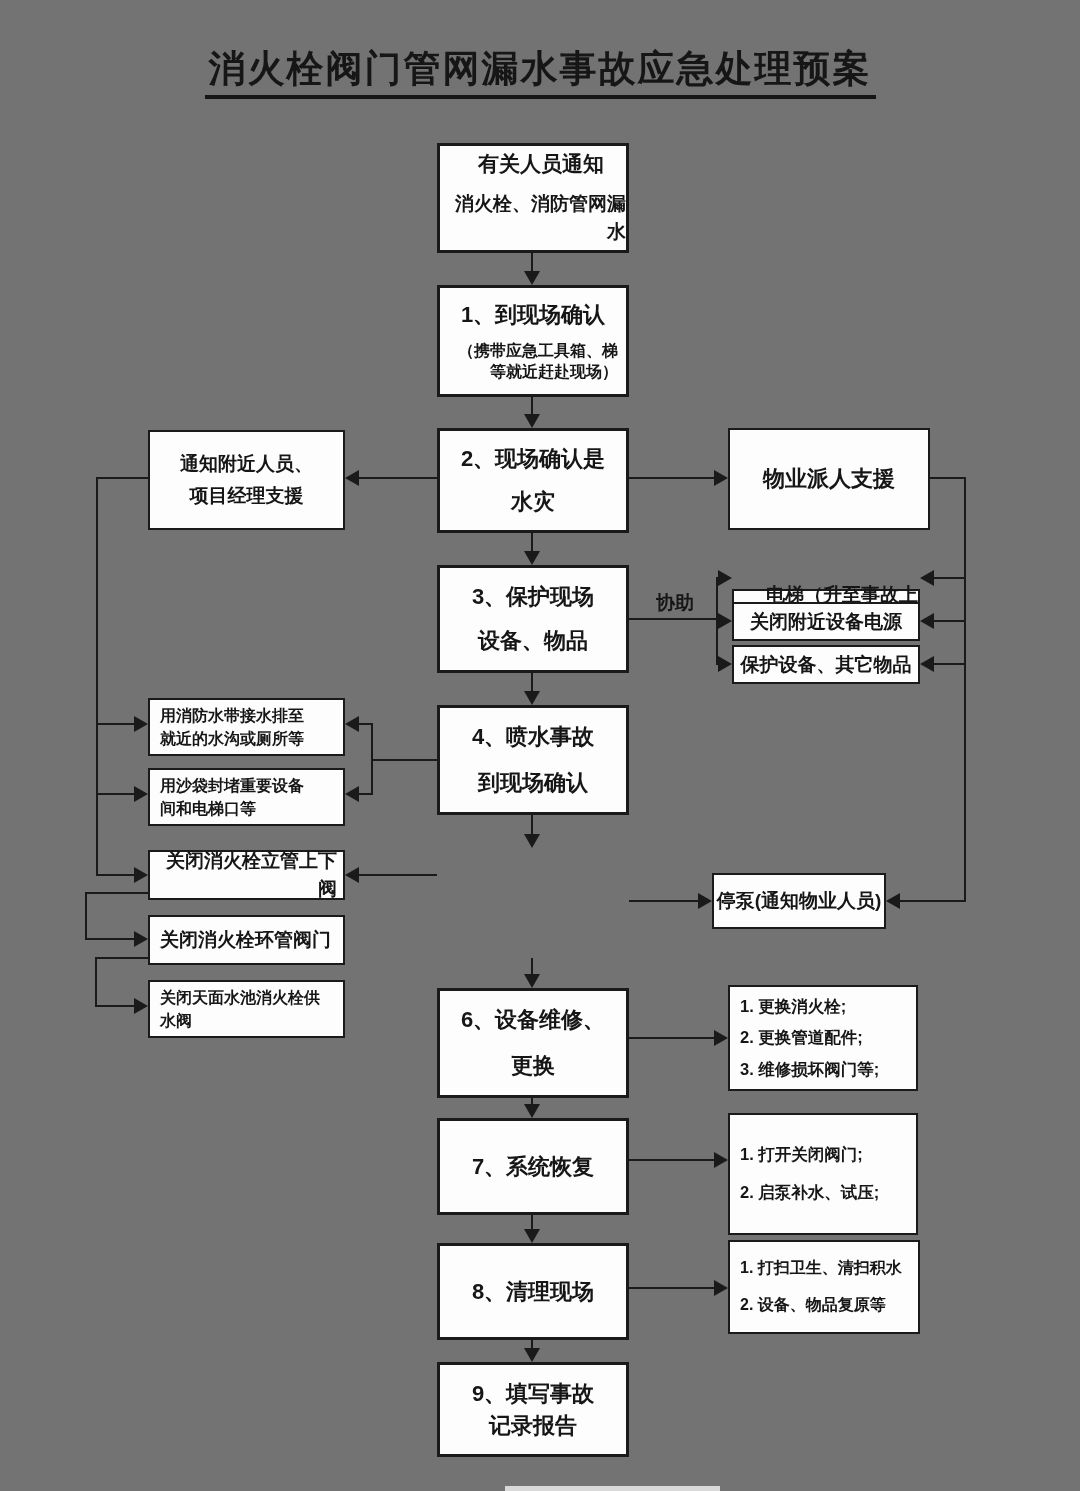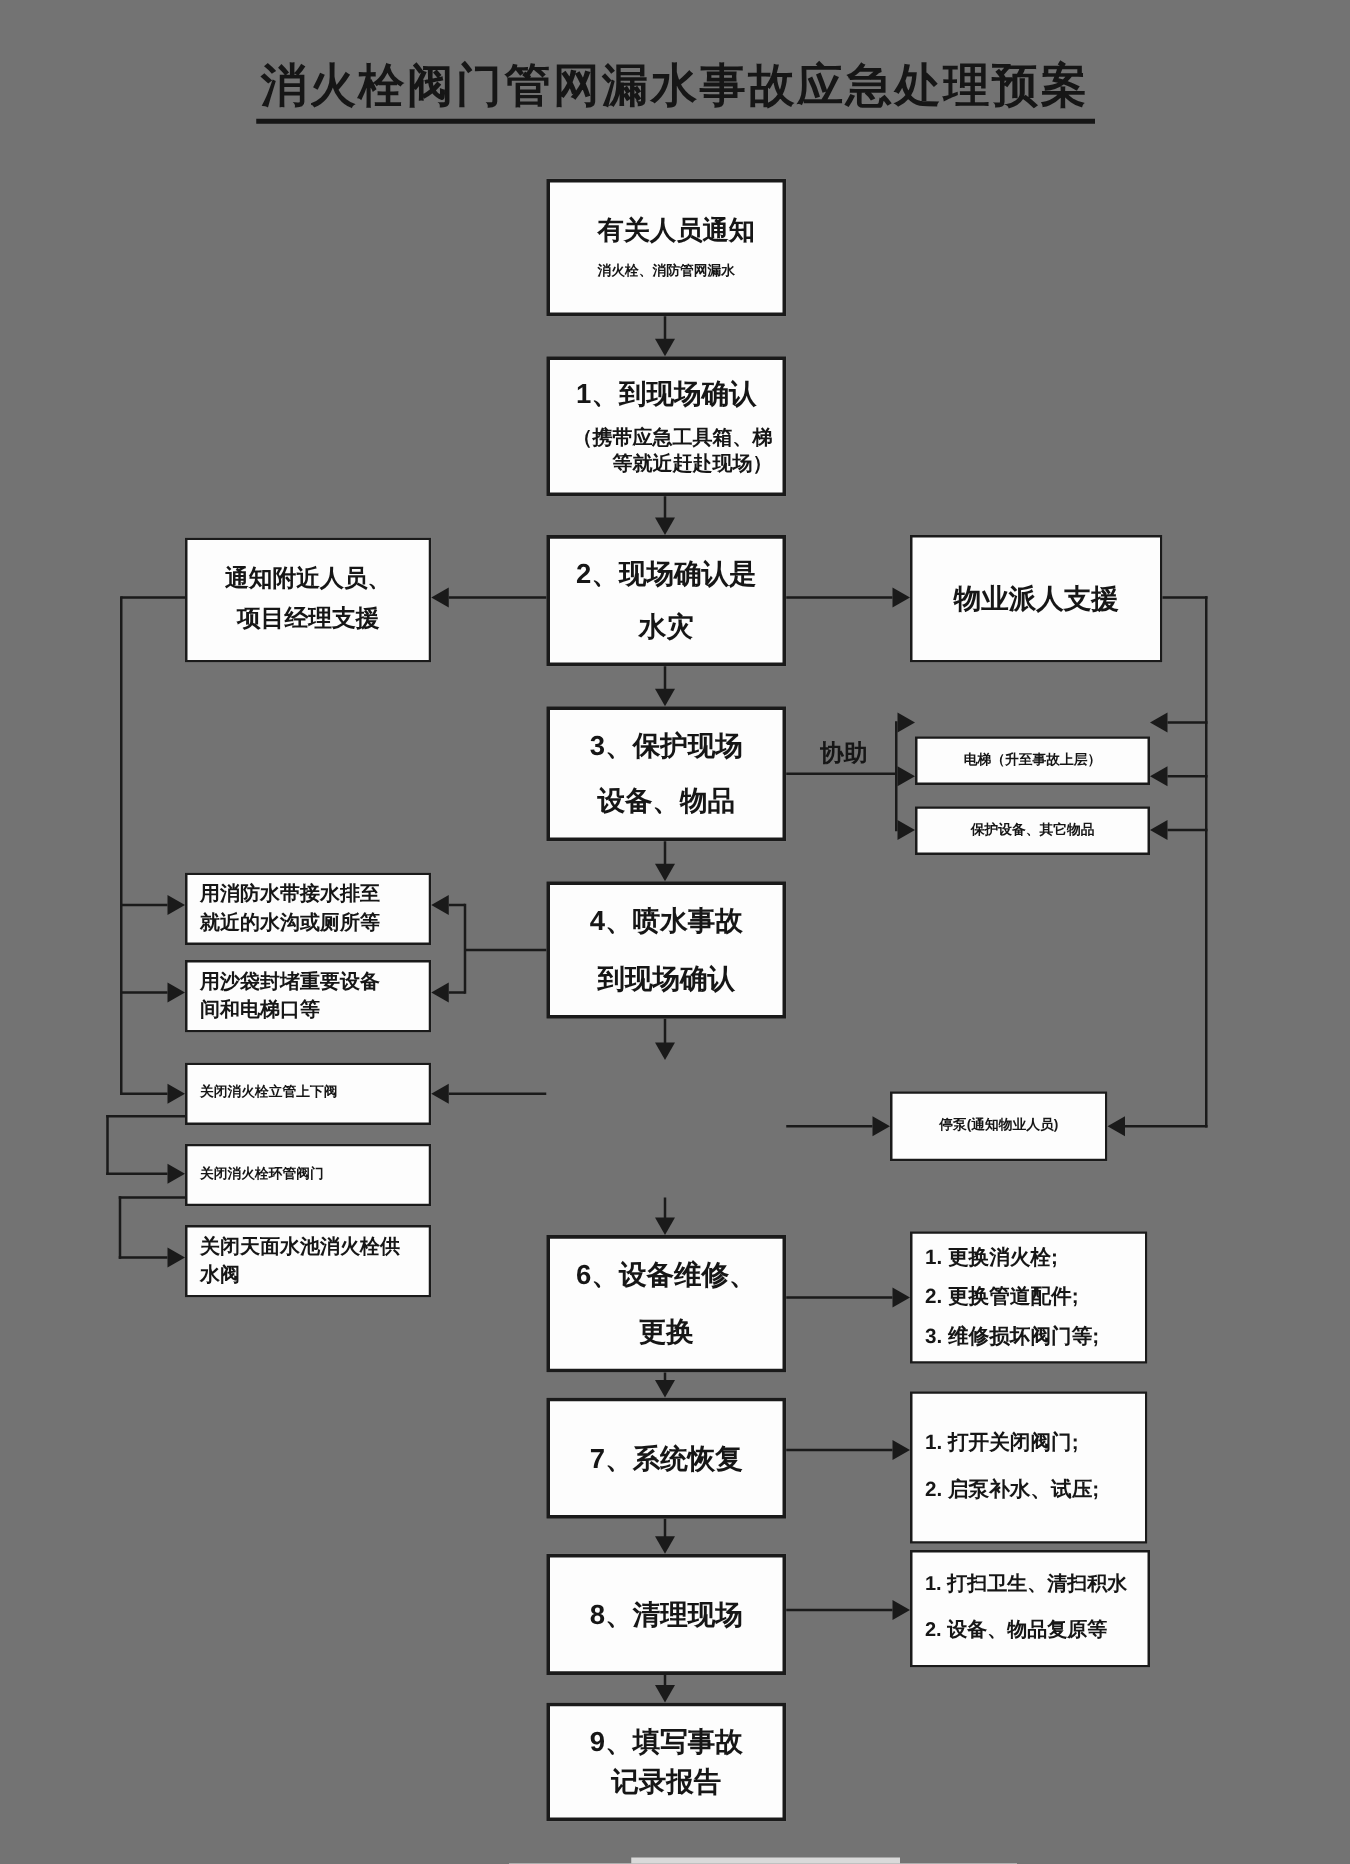--- a/index.html
+++ b/index.html
@@ -15,21 +15,21 @@
   .box{
     position:absolute;border:2px solid #1a1a1a;background:#fdfdfd;box-sizing:border-box;
     font-weight:bold;display:flex;flex-direction:column;justify-content:center;align-items:center;
     text-align:center;
   }
   .cbox{border-width:3px;}
   .leftalign{align-items:flex-start;text-align:left;padding-left:10px;padding-right:6px;}
   .t22{font-size:22px;line-height:1.45;}
   .t21{font-size:21px;margin-left:16px;}
   .t19{font-size:19px;line-height:1.7;}
-  .t17{font-size:11px;line-height:1.45;}
+  .t17{font-size:19px;line-height:1.45;text-align:right;}
   .t16{font-size:16px;line-height:1.45;}
   .sub15{font-size:16px;line-height:1.3;margin-top:10px;padding:0 8px;text-align:right;}
   .list{font-size:16.5px;line-height:1.9;}
   .hline{position:absolute;height:2px;background:#1a1a1a;}
   .vline{position:absolute;width:2px;background:#1a1a1a;}
   .arrd{position:absolute;width:0;height:0;border-left:8px solid transparent;border-right:8px solid transparent;border-top:14px solid #1a1a1a;}
   .arrl{position:absolute;width:0;height:0;border-top:8px solid transparent;border-bottom:8px solid transparent;border-right:14px solid #1a1a1a;}
   .arrr{position:absolute;width:0;height:0;border-top:8px solid transparent;border-bottom:8px solid transparent;border-left:14px solid #1a1a1a;}
   .assist{position:absolute;font-size:19px;font-weight:bold;text-align:center;}
   .graybar{position:absolute;background:#d9d9d9;}
@@ -116,20 +116,23 @@
   <div class="box" style="left:728px;top:428px;width:202px;height:102px;font-size:22px">
     <div>物业派人支援</div>
   </div>
 
   <div class="assist" style="left:640px;top:590px;width:70px">协助</div>
 
   <div class="box t17" style="left:732px;top:589px;width:188px;height:39px">
     <div>电梯（升至事故上层）</div>
   </div>
 
+  <div class="box t17" style="left:732px;top:602px;width:188px;height:39px">
+    <div>关闭附近设备电源</div>
+  </div>
 
   <div class="box t17" style="left:732px;top:645px;width:188px;height:39px">
     <div>保护设备、其它物品</div>
   </div>
 
   <div class="box t17" style="left:712px;top:873px;width:174px;height:56px">
     <div>停泵(通知物业人员)</div>
   </div>
 
   <div class="box list leftalign" style="left:728px;top:985px;width:190px;height:106px">

